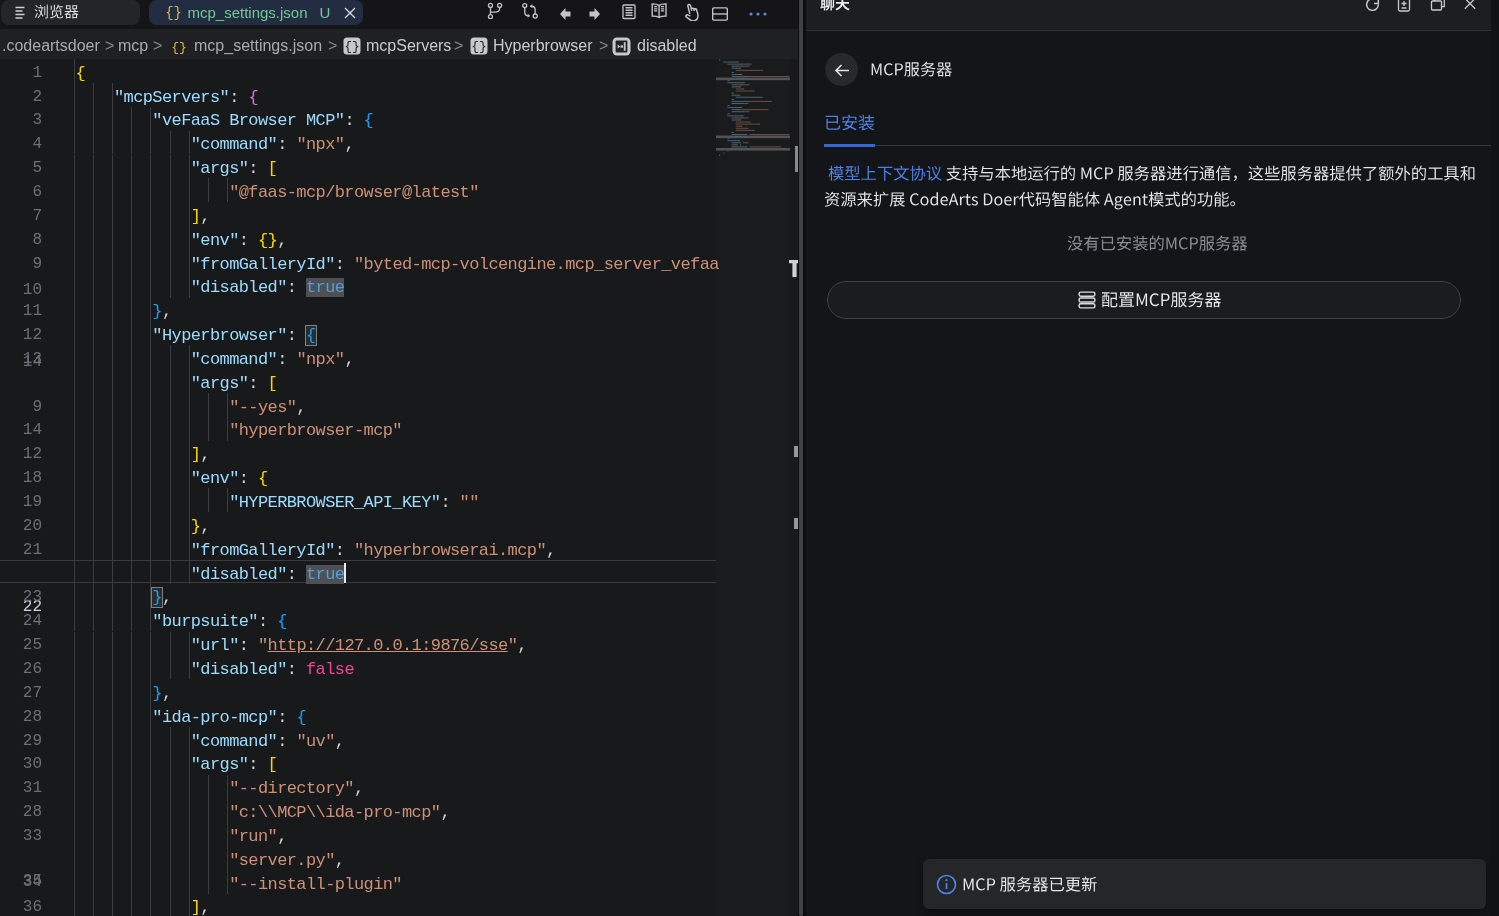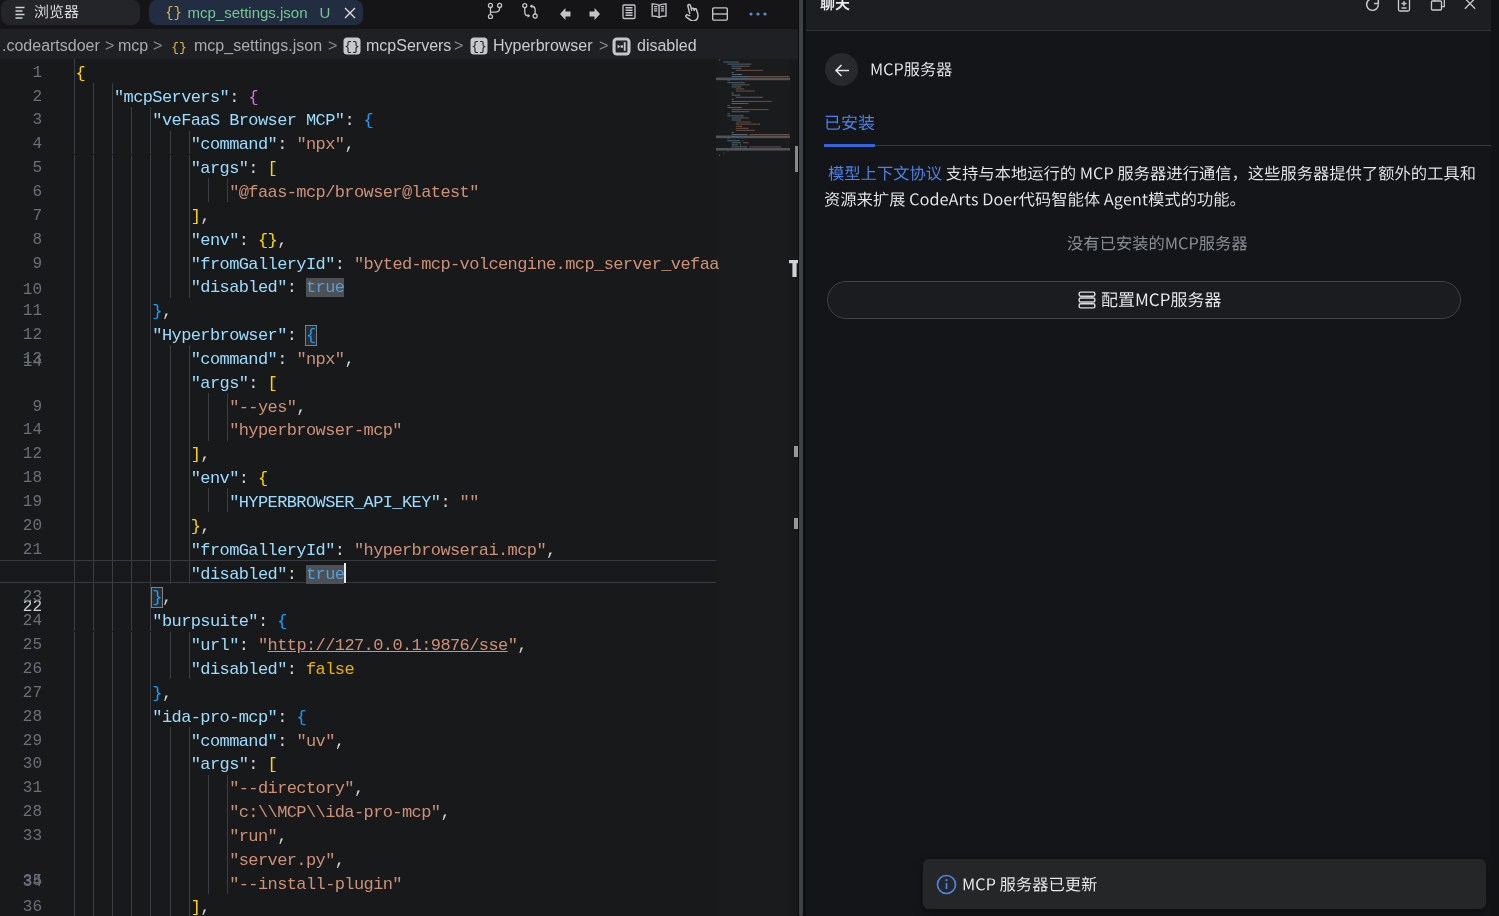--- a/index.html
+++ b/index.html
@@ -323,21 +323,21 @@
     <i class="ig" style="left:188.7px;top:631.50px"></i>
     <div class="cl" style="top:634.10px"><span style="color:#ccc">            </span><span style="color:#9CDCFE">"url"</span><span style="color:#d4d4d4">: </span><span style="color:#CE9178">"</span><span style="color:#CE9178" class="lnk">http://127.0.0.1:9876/sse</span><span style="color:#CE9178">"</span><span style="color:#d4d4d4">,</span></div>
     <div class="gn" style="top:634.10px;color:#6b6f76">25</div>
     <i class="ig" style="left:73.5px;top:655.35px"></i>
     <i class="ig" style="left:92.7px;top:655.35px"></i>
     <i class="ig" style="left:111.9px;top:655.35px"></i>
     <i class="ig" style="left:131.1px;top:655.35px"></i>
     <i class="ig" style="left:150.3px;top:655.35px"></i>
     <i class="ig" style="left:169.5px;top:655.35px"></i>
     <i class="ig" style="left:188.7px;top:655.35px"></i>
-    <div class="cl" style="top:657.95px"><span style="color:#ccc">            </span><span style="color:#9CDCFE">"disabled"</span><span style="color:#d4d4d4">: </span><span style="color:#eab308">false</span></div>
+    <div class="cl" style="top:657.95px"><span style="color:#ccc">            </span><span style="color:#9CDCFE">"disabled"</span><span style="color:#d4d4d4">: </span><span style="color:#ec4899">false</span></div>
     <div class="gn" style="top:657.95px;color:#6b6f76">26</div>
     <i class="ig" style="left:73.5px;top:679.20px"></i>
     <i class="ig" style="left:92.7px;top:679.20px"></i>
     <i class="ig" style="left:111.9px;top:679.20px"></i>
     <i class="ig" style="left:131.1px;top:679.20px"></i>
     <i class="ig" style="left:150.3px;top:679.20px"></i>
     <div class="cl" style="top:681.80px"><span style="color:#ccc">        </span><span style="color:#179FFF">}</span><span style="color:#d4d4d4">,</span></div>
     <div class="gn" style="top:681.80px;color:#6b6f76">27</div>
     <i class="ig" style="left:73.5px;top:703.05px"></i>
     <i class="ig" style="left:92.7px;top:703.05px"></i>

